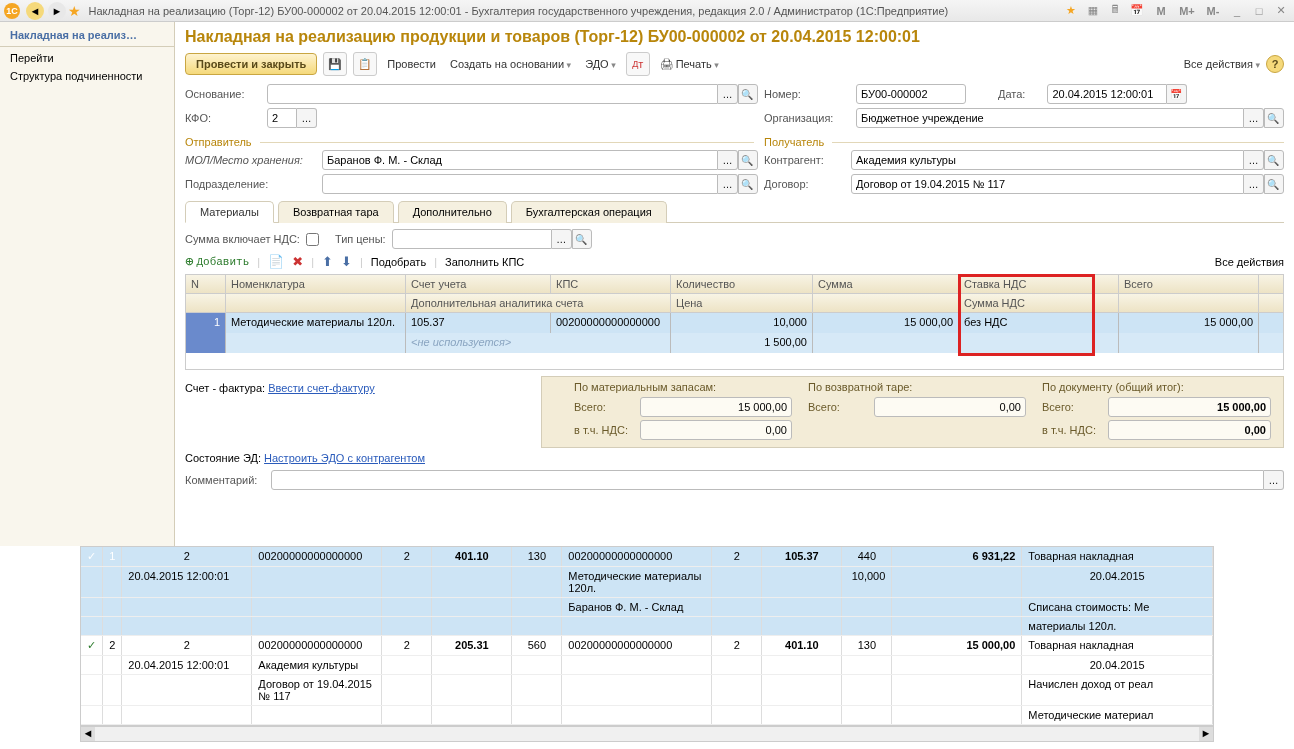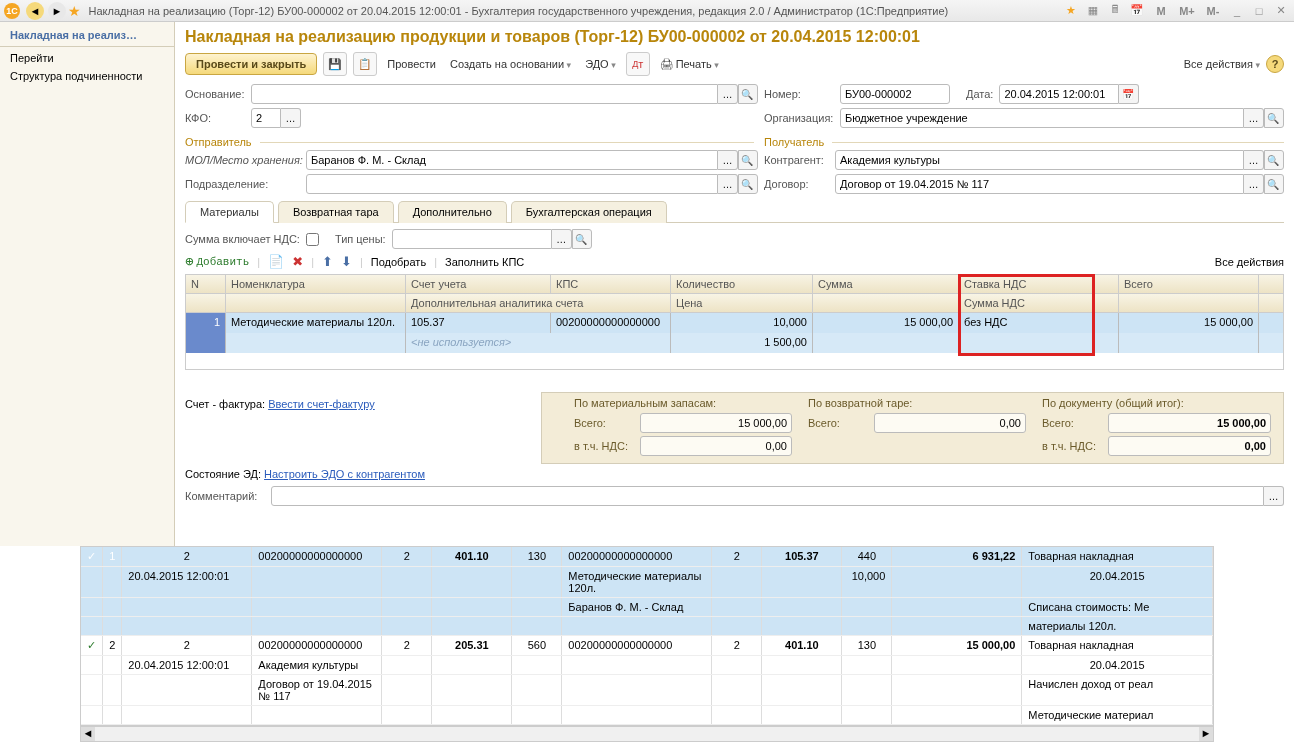--- a/index.html
+++ b/index.html
@@ -23,21 +23,21 @@
 .toolbar { display: flex; align-items: center; gap: 6px; margin-bottom: 8px; }
 .btn-main { background: linear-gradient(#fef3d0,#f5d97b); border: 1px solid #c9a642; border-radius: 4px; padding: 4px 10px; font-weight: bold; color: #5a4a1a; cursor: pointer; }
 .btn-icon { width: 24px; height: 24px; border: 1px solid #ccc; border-radius: 3px; background: #f8f8f8; display:inline-flex;align-items:center;justify-content:center; cursor: pointer; }
 .toolbar .link-btn { color: #333; cursor: pointer; padding: 2px 4px; }
 .toolbar .dd::after { content: " ▾"; color: #888; font-size: 9px; }
 .toolbar .spacer { flex: 1; }
 .toolbar .all-actions { color: #333; cursor: pointer; }
 .toolbar .help { width: 18px; height: 18px; border-radius: 50%; background: #f5d97b; border: 1px solid #c9a642; display:inline-flex;align-items:center;justify-content:center; font-weight: bold; color: #5a4a1a; cursor:pointer; }
 .form-row { display: flex; align-items: center; margin-bottom: 4px; gap: 6px; }
 .form-row label { color: #555; white-space: nowrap; }
-.form-row .half { display: flex; align-items: center; gap: 6px; flex: 1; }
+.form-row .half { display: flex; align-items: center; gap: 22px; flex: 1; }
 input[type=text] { border: 1px solid #bbb; border-radius: 3px; padding: 2px 4px; height: 20px; background: #fff; }
 .input-grp { display: flex; align-items: center; }
 .input-grp input { border-radius: 3px 0 0 3px; }
 .input-grp .pick { width: 20px; height: 20px; border: 1px solid #bbb; border-left: none; background: #f5f5f5; display:inline-flex;align-items:center;justify-content:center; cursor: pointer; border-radius: 0 3px 3px 0; font-size: 10px; }
 .section-label { color: #b8860b; font-size: 11px; display: flex; align-items: center; gap: 8px; margin: 4px 0 2px 0; }
 .section-label .line { flex: 1; height: 1px; background: #e2d7b8; }
 .tabs { display: flex; gap: 4px; margin-top: 6px; border-bottom: 1px solid #d4cdb8; }
 .tab { padding: 4px 14px; border: 1px solid #d4cdb8; border-bottom: none; border-radius: 5px 5px 0 0; background: #f5f0e0; cursor: pointer; position: relative; top: 1px; }
 .tab.active { background: #fff; border-bottom: 1px solid #fff; color: #333; }
 .sub-toolbar { display: flex; align-items: center; gap: 8px; margin: 4px 0; }
@@ -293,21 +293,21 @@
             <div class="cell col-qty num">1 500,00</div>
             <div class="cell col-sum"></div>
             <div class="cell col-vat"></div>
             <div class="cell col-total"></div>
           </div>
           <div style="height:16px;background:#fff;"></div>
         </div>
         <div class="highlight-box" style="top:0;left:773px;width:137px;height:82px;"></div>
       </div>
 
-      <div style="display:flex;gap:10px;margin-top:22px;">
+      <div style="display:flex;gap:10px;margin-top:6px;">
         <div style="flex:1;">
           <div class="footer-link">
             <label>Счет - фактура:</label>
             <a>Ввести счет-фактуру</a>
           </div>
         </div>
         <div class="totals" style="flex:0 0 580px;padding-left:24px;">
           <div class="col">
             <div class="col-title">По материальным запасам:</div>
             <div class="row">

